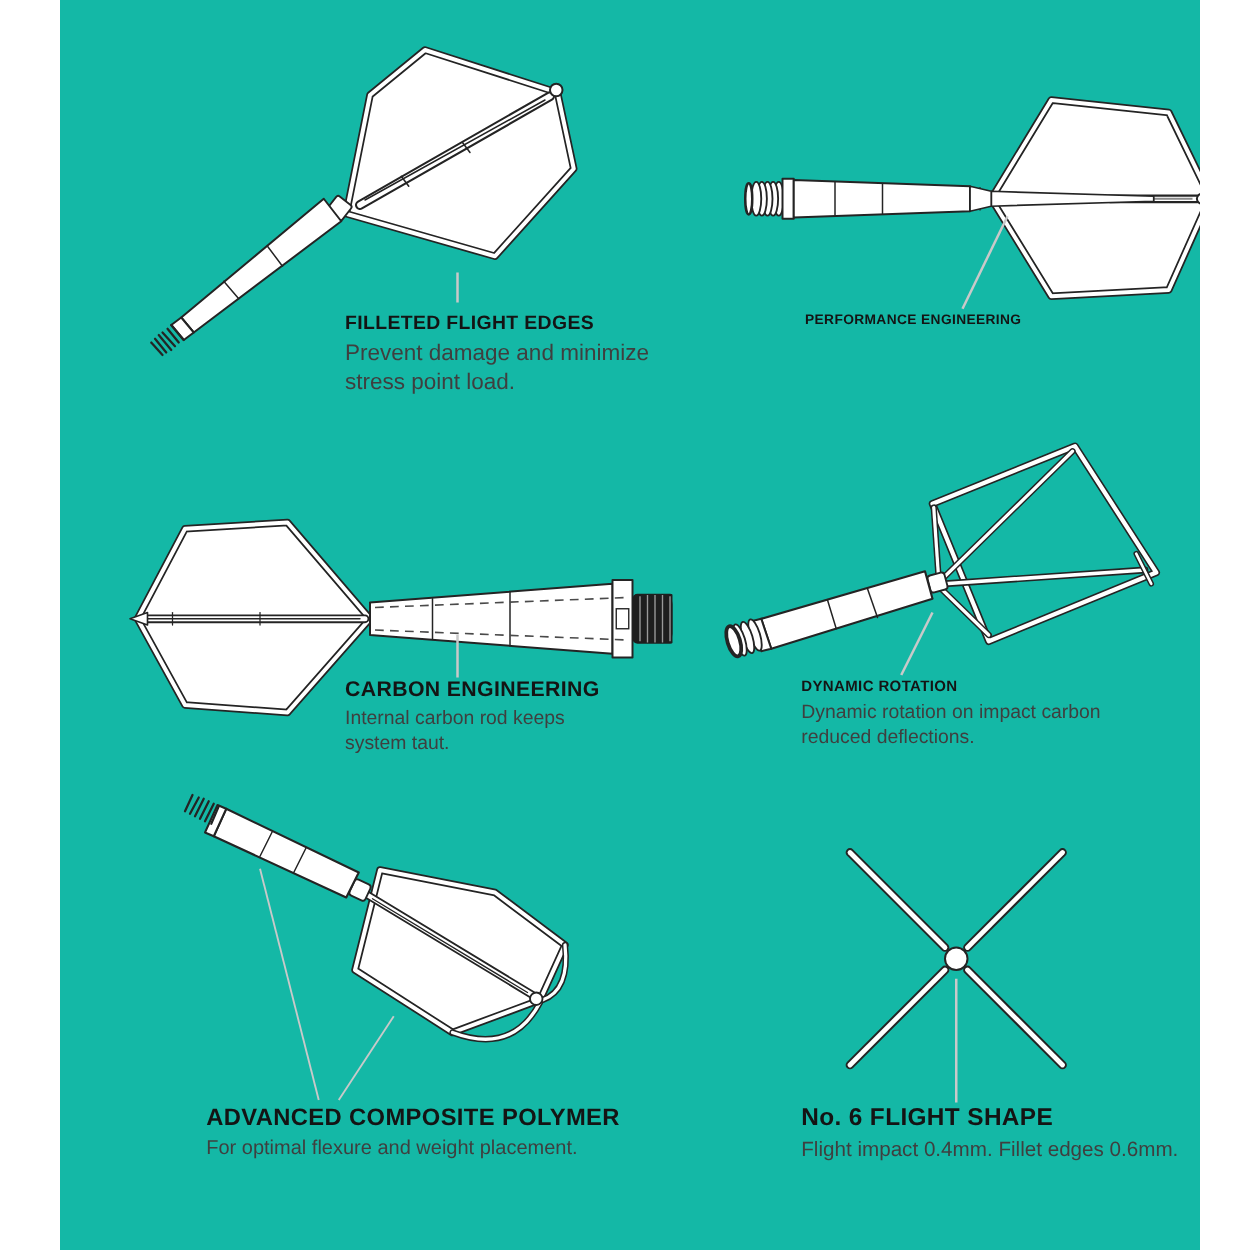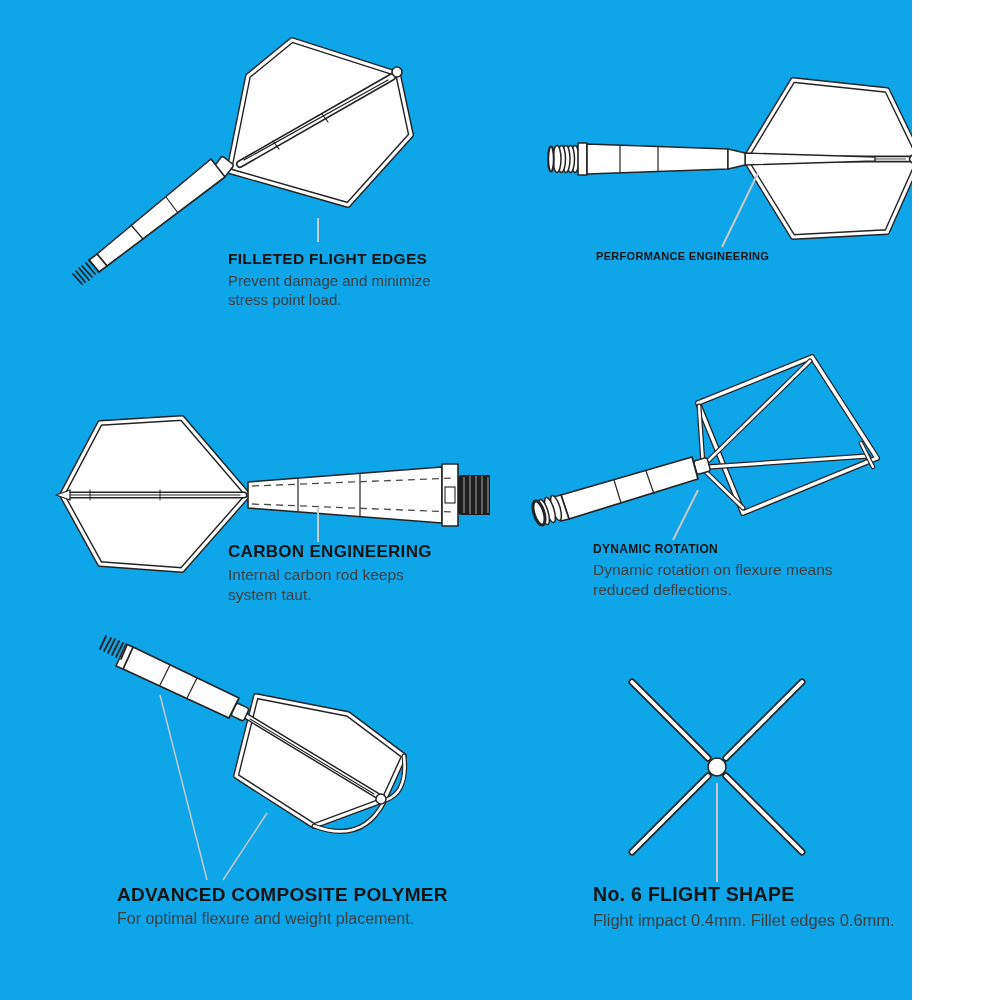--- a/index.html
+++ b/index.html
@@ -1,29 +1,29 @@
 <!DOCTYPE html>
 <html><head>
 <meta charset="utf-8">
 <style>
   html,body{margin:0;padding:0;background:#fff;}
   .canvas{
-    position:relative;width:912px;height:1000px;background:#0ea5e9;
-    font-family:"Liberation Sans", sans-serif;overflow:hidden;
+    position:relative;width:912px;height:1000px;background:#14b8a6;
+    font-family:"Liberation Sans", sans-serif;overflow:hidden;margin-left:48px;
   }
   .illus{position:absolute;}
   .feature-text{position:absolute;}
   .feature-title{
     font-weight:bold;color:#141414;letter-spacing:.3px;line-height:1.12;margin:0 0 4px 0;
   }
   .feature-desc{
     color:#3f3f3f;line-height:1.27;white-space:pre-line;margin:0;
   }
   
-  .f1 .feature-title{font-size:15.5px}.f1 .feature-desc{font-size:15px}
+  .f1 .feature-title{font-size:15.5px}.f1 .feature-desc{font-size:18px}
   .f2 .feature-title{font-size:11px}  .f2 .feature-desc{font-size:15.5px}
   .f3 .feature-title{font-size:17px}  .f3 .feature-desc{font-size:15.5px}
   .f4 .feature-title{font-size:12px}  .f4 .feature-desc{font-size:15.5px}
   .f5 .feature-title{font-size:19px}  .f5 .feature-desc{font-size:16px}
   .f6 .feature-title{font-size:19.5px}.f6 .feature-desc{font-size:16.5px}
   
   .tO{fill:none;stroke:#242424;stroke-linejoin:round;stroke-linecap:round}
   .tOf{fill:#fff;stroke:#242424;stroke-linejoin:round;stroke-linecap:round}
   .tI{fill:none;stroke:#fff;stroke-linejoin:round;stroke-linecap:round}
   .ln{stroke:#242424;fill:none;stroke-linecap:round}
@@ -234,21 +234,21 @@
   </div>
 
   <div class="feature-text f3" style="left:228px;top:542px;width:260px">
     <h3 class="feature-title">CARBON ENGINEERING</h3>
     <p class="feature-desc">Internal carbon rod keeps
 system taut.</p>
   </div>
 
   <div class="feature-text f4" style="left:593px;top:543px;width:330px">
     <h3 class="feature-title">DYNAMIC ROTATION</h3>
-    <p class="feature-desc">Dynamic rotation on flexure means
+    <p class="feature-desc">Dynamic rotation on impact carbon
 reduced deflections.</p>
   </div>
 
   <div class="feature-text f5" style="left:117px;top:884px;width:380px">
     <h3 class="feature-title">ADVANCED COMPOSITE POLYMER</h3>
     <p class="feature-desc">For optimal flexure and weight placement.</p>
   </div>
 
   <div class="feature-text f6" style="left:593px;top:884px;width:350px">
     <h3 class="feature-title">No. 6 FLIGHT SHAPE</h3>

